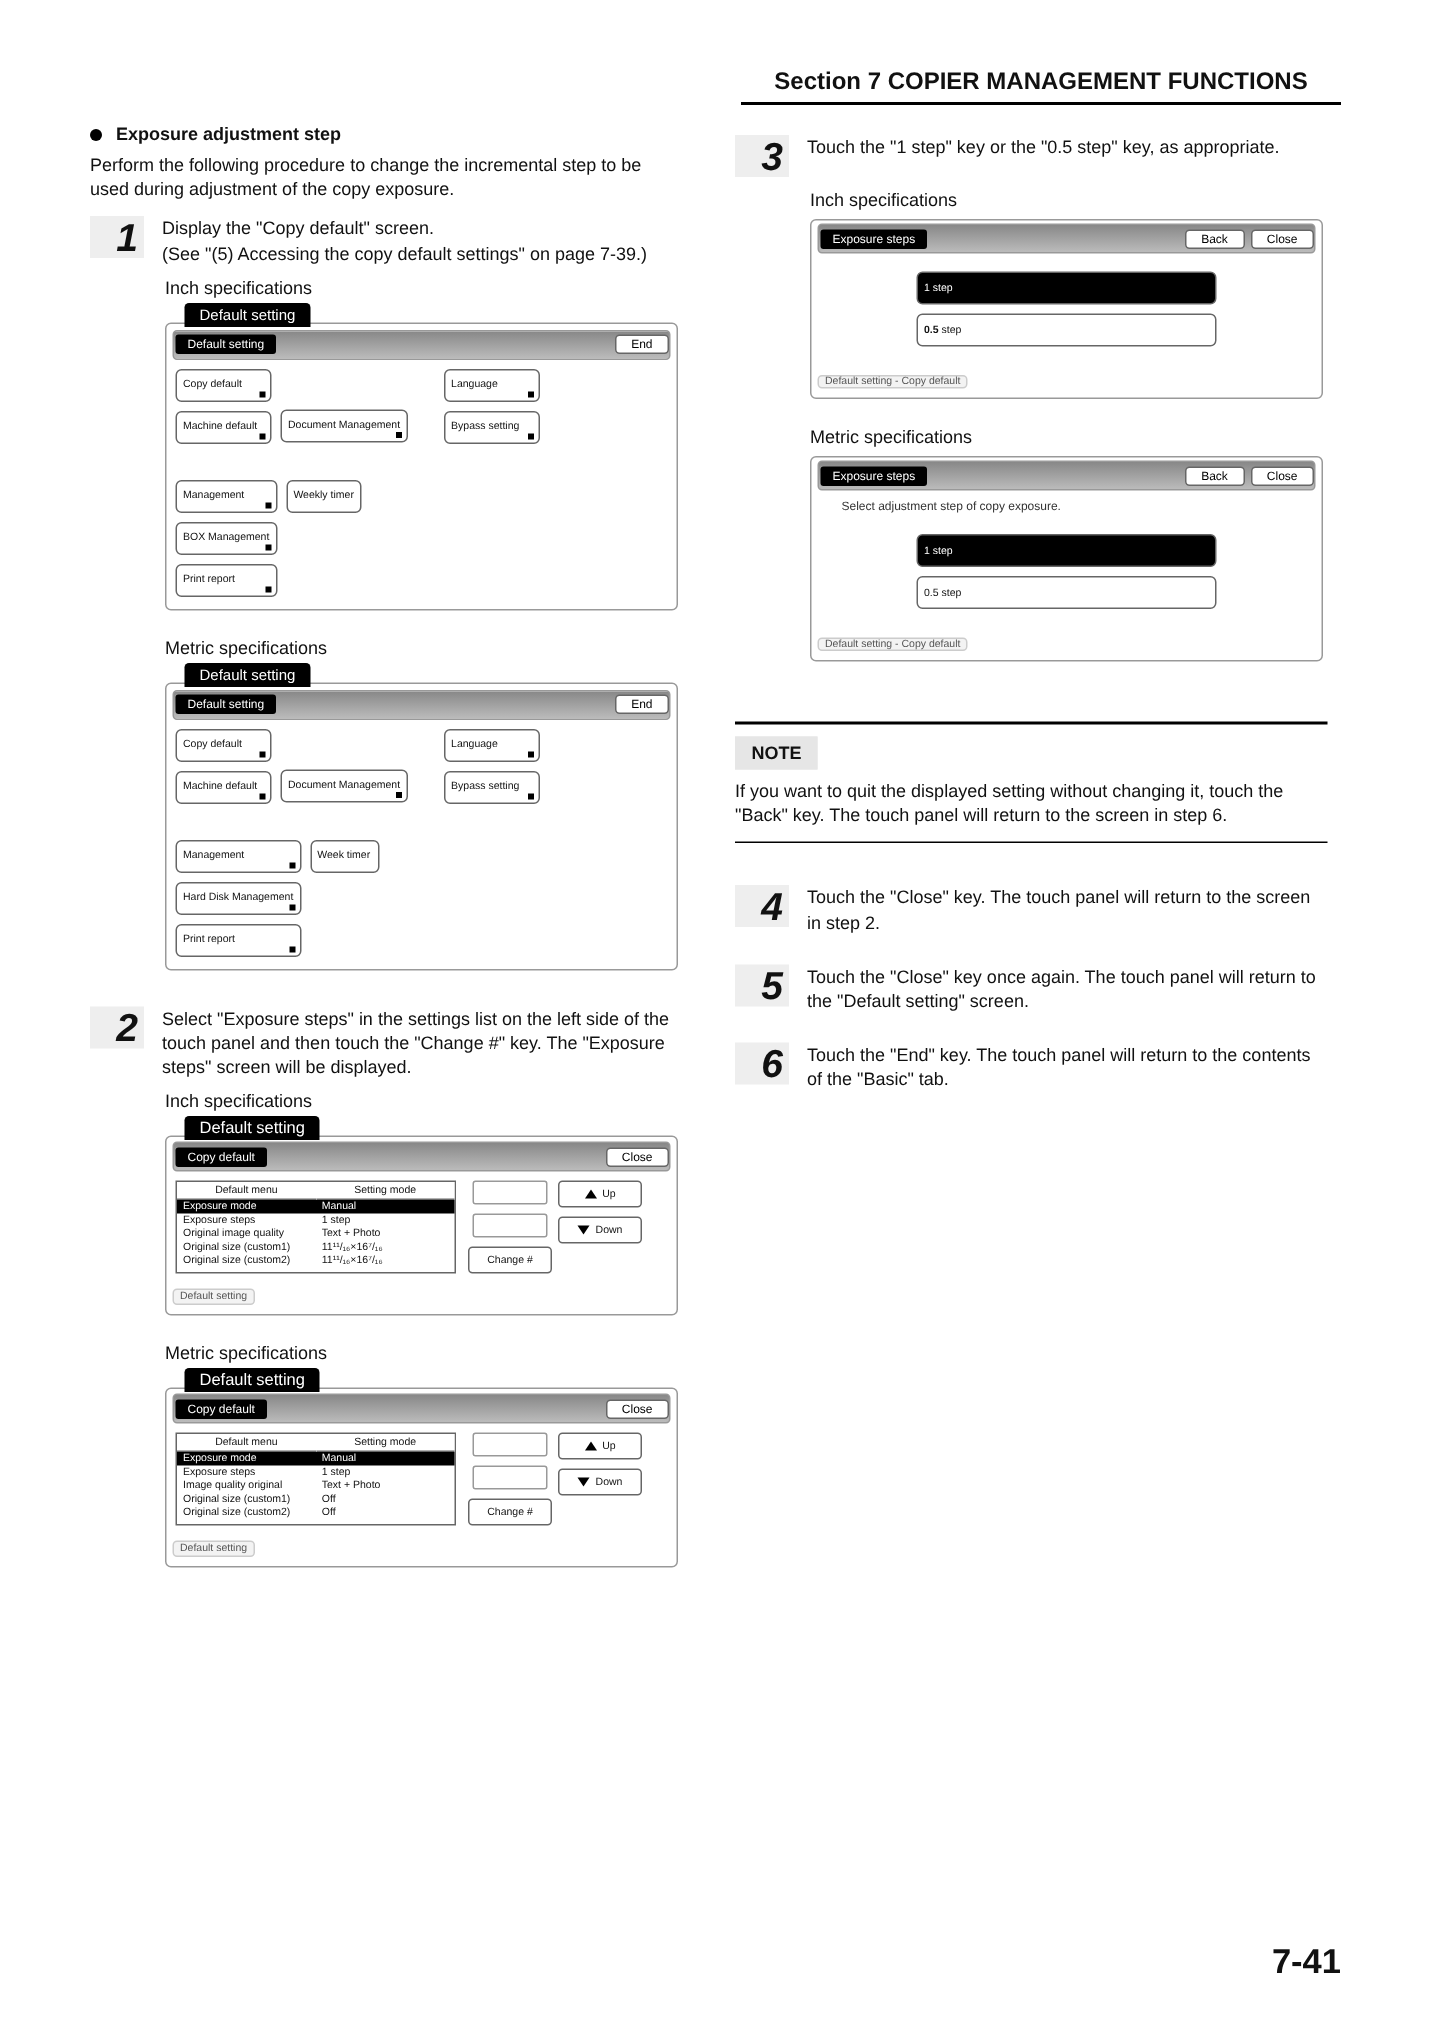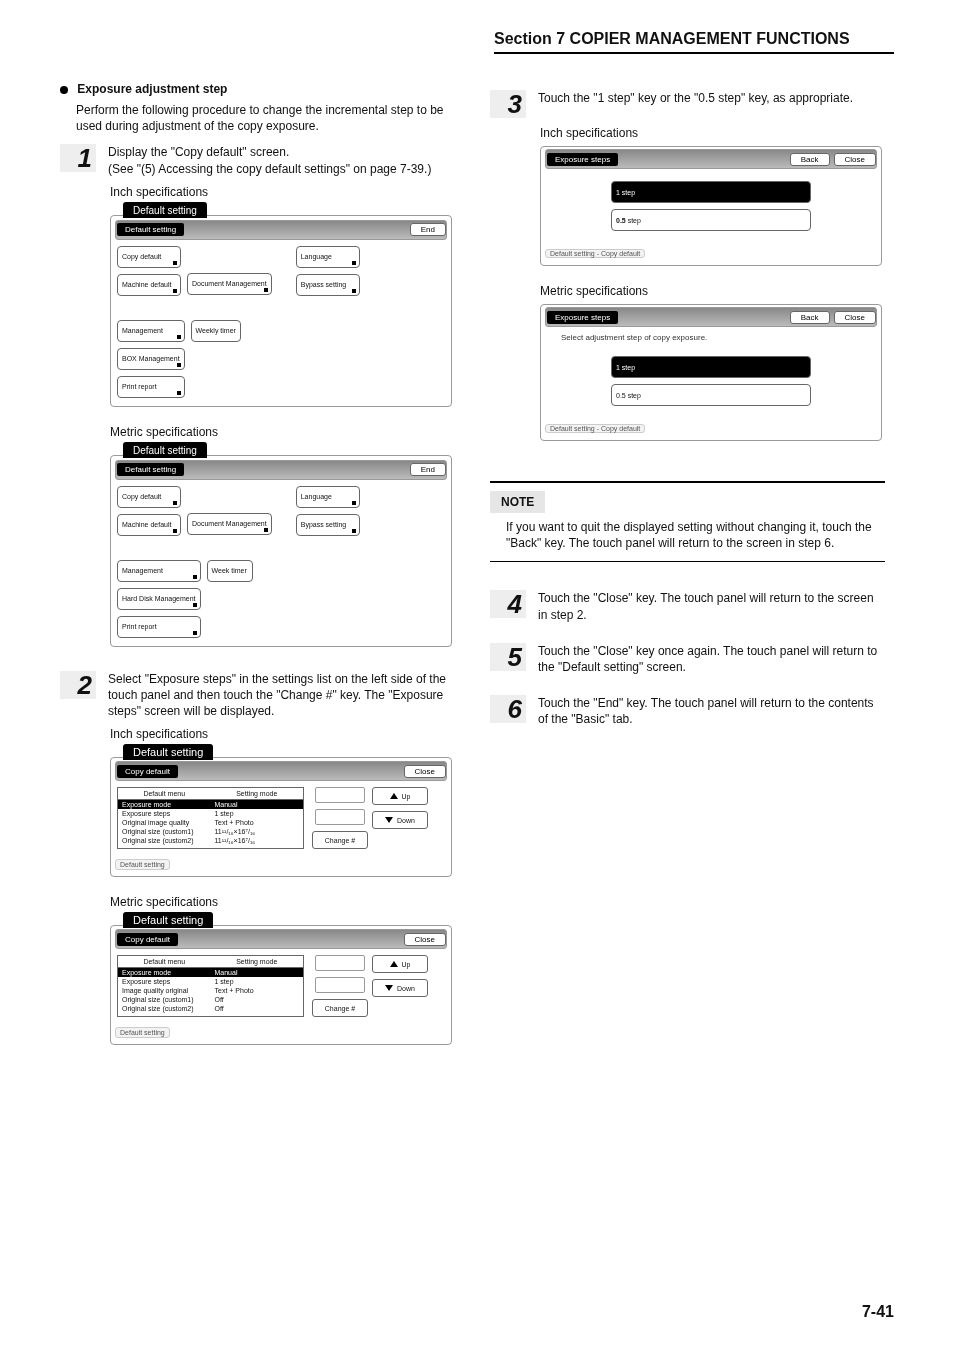--- a/index.html
+++ b/index.html
@@ -1,27 +1,27 @@
 <!DOCTYPE html>
 <html><head>
 <meta charset="utf-8">
 <style>
   :root { --page-w: 954px; --page-h: 1351px; --grey:#d8d8d8; --dgrey:#777; }
   html,body{margin:0;padding:0;background:#fff;font-family:Helvetica,Arial,sans-serif;color:#111;}
   .page{width:var(--page-w);height:var(--page-h);position:relative;margin:0 auto;font-size:12px;}
-  .header{position:absolute;right:60px;top:30px;text-align:left;}
+  .header{position:absolute;right:60px;top:46px;text-align:center;}
   .header-line{height:2px;background:#000;width:400px;margin-top:4px;}
   .header-title{font-size:16px;font-weight:700;}
-  .pagenum{position:absolute;right:60px;bottom:30px;font-size:16px;font-weight:700;}
+  .pagenum{position:absolute;right:60px;bottom:30px;font-size:23px;font-weight:700;}
   .col{position:absolute;width:395px;}
   .col.left{left:60px;top:82px;}
   .col.right{left:490px;top:82px;}
   .heading{font-weight:700;font-size:12px;margin-bottom:6px;}
   .bullet{display:inline-block;width:8px;height:8px;background:#000;border-radius:4px;vertical-align:middle;margin-right:6px;}
-  p.body{font-size:12px;line-height:1.35;margin:0 0 10px 16px;}
+  p.body{font-size:12px;line-height:1.35;margin:0 0 10px 0;}
   .steprow{display:flex;align-items:flex-start;gap:12px;margin-top:8px;margin-bottom:6px;}
   .stepnum{font-size:26px;font-weight:700;font-style:italic;min-width:28px;text-align:right;line-height:1;background:#eee;padding:1px 4px;}
   .steptxt{font-size:12px;line-height:1.35;}
   .subspec{font-size:12px;margin:8px 0 4px 50px;}
   .subspec.col2{margin-left:50px;}
   .panel-outer{margin-left:50px;width:340px;border:1px solid #999;border-radius:4px;padding:0 0 6px 0;position:relative;background:#fff;}
   .panel-tab{position:absolute;top:-14px;left:12px;background:#000;color:#fff;font-size:10px;padding:3px 10px 2px 10px;border-radius:3px 3px 0 0;}
   .panel-inner{margin-top:4px;}
   .panel-bar{display:flex;align-items:center;background:linear-gradient(#888,#bbb);border:1px solid #999;border-radius:3px;margin:2px 4px;height:18px;font-size:8px;color:#fff;}
   .panel-bar .bar-label{background:#000;color:#fff;padding:2px 8px;font-size:8px;border-radius:2px;margin:1px;}

